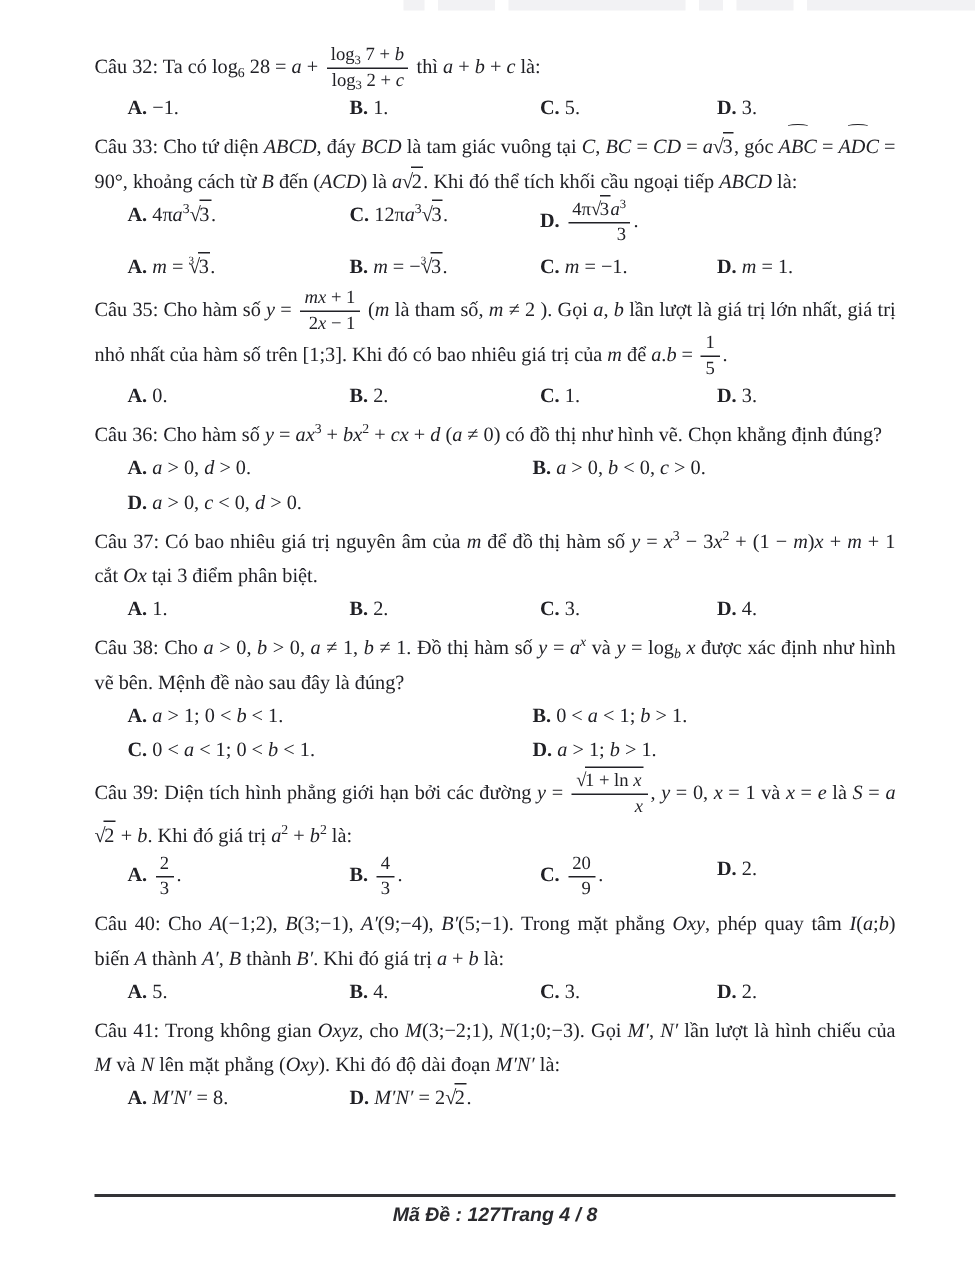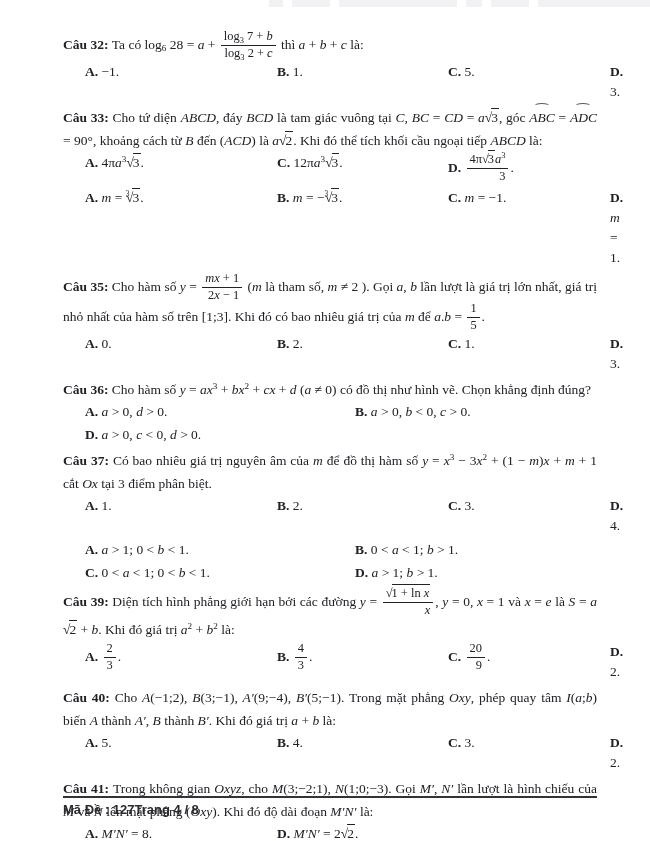--- a/index.html
+++ b/index.html
@@ -19,23 +19,23 @@
     font-size:13.5px;
     color:var(--text);
     overflow:hidden;
   }
   
   .artifacts{position:absolute;top:0;right:0;height:8px;display:flex;gap:9px;}
   .artifacts i{display:block;height:7px;background:#f2f2f4;}
 
   .q{margin-bottom:4px;}
   .qbody{margin:0;text-align:justify;line-height:23px;}
-  .qlabel{font-weight:bold;}
+  .qlabel{font-weight:normal;}
   .opts{display:grid;padding-left:22px;margin:1px 0 3px;line-height:20px;}
-  .cols4{grid-template-columns:148px 127px 118px 1fr;gap:44px;}
+  .cols4{grid-template-columns:148px 127px 118px 1fr;}
   .cols2{grid-template-columns:270px 1fr;row-gap:3px;}
   .okey{font-weight:bold;}
 
   
   .mv{font-style:italic;}
   sup{font-size:0.68em;line-height:0;vertical-align:0.55em;}
   sub{font-size:0.68em;line-height:0;vertical-align:-0.3em;}
   .frac{
     display:inline-flex;flex-direction:column;align-items:flex-end;
     vertical-align:middle;font-size:0.92em;line-height:1.12;
@@ -52,23 +52,23 @@
     content:"\2322";
     position:absolute;left:50%;top:-0.72em;
     transform:translateX(-50%) scale(2.1,0.7);
     font-size:0.85em;line-height:1;font-style:normal;
   }
 
   .footer{
     position:absolute;left:63px;right:53px;bottom:24px;
     border-top:2px solid var(--rule);
     padding-top:4px;
-    display:flex;justify-content:flex-start;
+    display:flex;justify-content:center;
     font-family:"Liberation Sans",sans-serif;
-    font-weight:bold;font-size:13px;
+    font-style:italic;font-weight:bold;font-size:13px;
     color:#2a2a2e;
   }
 </style>
 </head>
 <body>
 
 <div class="page">
   <div class="artifacts">
     <i style="width:14px"></i>
       <i style="width:38px"></i>
@@ -136,20 +136,21 @@
       <section class="q">
         <p class="qbody"><b class="qlabel">Câu 37: </b>Có bao nhiêu giá trị nguyên âm của <i class="mv">m</i> để đồ thị hàm số <i class="mv">y</i> = <i class="mv">x</i><sup>3</sup> − 3<i class="mv">x</i><sup>2</sup> + (1 − <i class="mv">m</i>)<i class="mv">x</i> + <i class="mv">m</i> + 1 cắt <i class="mv">Ox</i> tại 3 điểm phân biệt.</p>
         <div class="opts cols4">
           <div class="opt"><b class="okey">A. </b>1.</div>
           <div class="opt"><b class="okey">B. </b>2.</div>
           <div class="opt"><b class="okey">C. </b>3.</div>
           <div class="opt"><b class="okey">D. </b>4.</div>
         </div>
       </section>
       <section class="q">
+        <p class="qbody"><b class="qlabel">Câu 38: </b>Cho <i class="mv">a</i> &gt; 0, <i class="mv">b</i> &gt; 0, <i class="mv">a</i> ≠ 1, <i class="mv">b</i> ≠ 1. Đồ thị hàm số <i class="mv">y</i> = <i class="mv">a</i><sup><i class="mv">x</i></sup> và <i class="mv">y</i> = log<sub><i class="mv">b</i></sub> <i class="mv">x</i> được xác định như hình vẽ bên. Mệnh đề nào sau đây là đúng?</p>
         <div class="opts cols2">
           <div class="opt"><b class="okey">A. </b><i class="mv">a</i> &gt; 1; 0 &lt; <i class="mv">b</i> &lt; 1.</div>
           <div class="opt"><b class="okey">B. </b>0 &lt; <i class="mv">a</i> &lt; 1; <i class="mv">b</i> &gt; 1.</div>
           <div class="opt"><b class="okey">C. </b>0 &lt; <i class="mv">a</i> &lt; 1; 0 &lt; <i class="mv">b</i> &lt; 1.</div>
           <div class="opt"><b class="okey">D. </b><i class="mv">a</i> &gt; 1; <i class="mv">b</i> &gt; 1.</div>
         </div>
       </section>
       <section class="q">
         <p class="qbody"><b class="qlabel">Câu 39: </b>Diện tích hình phẳng giới hạn bởi các đường <i class="mv">y</i> = <span class="frac">
             <span class="num"><span class="sqrt"><span class="radical">√</span><span class="radicand">1 + ln <i class="mv">x</i></span></span></span>

